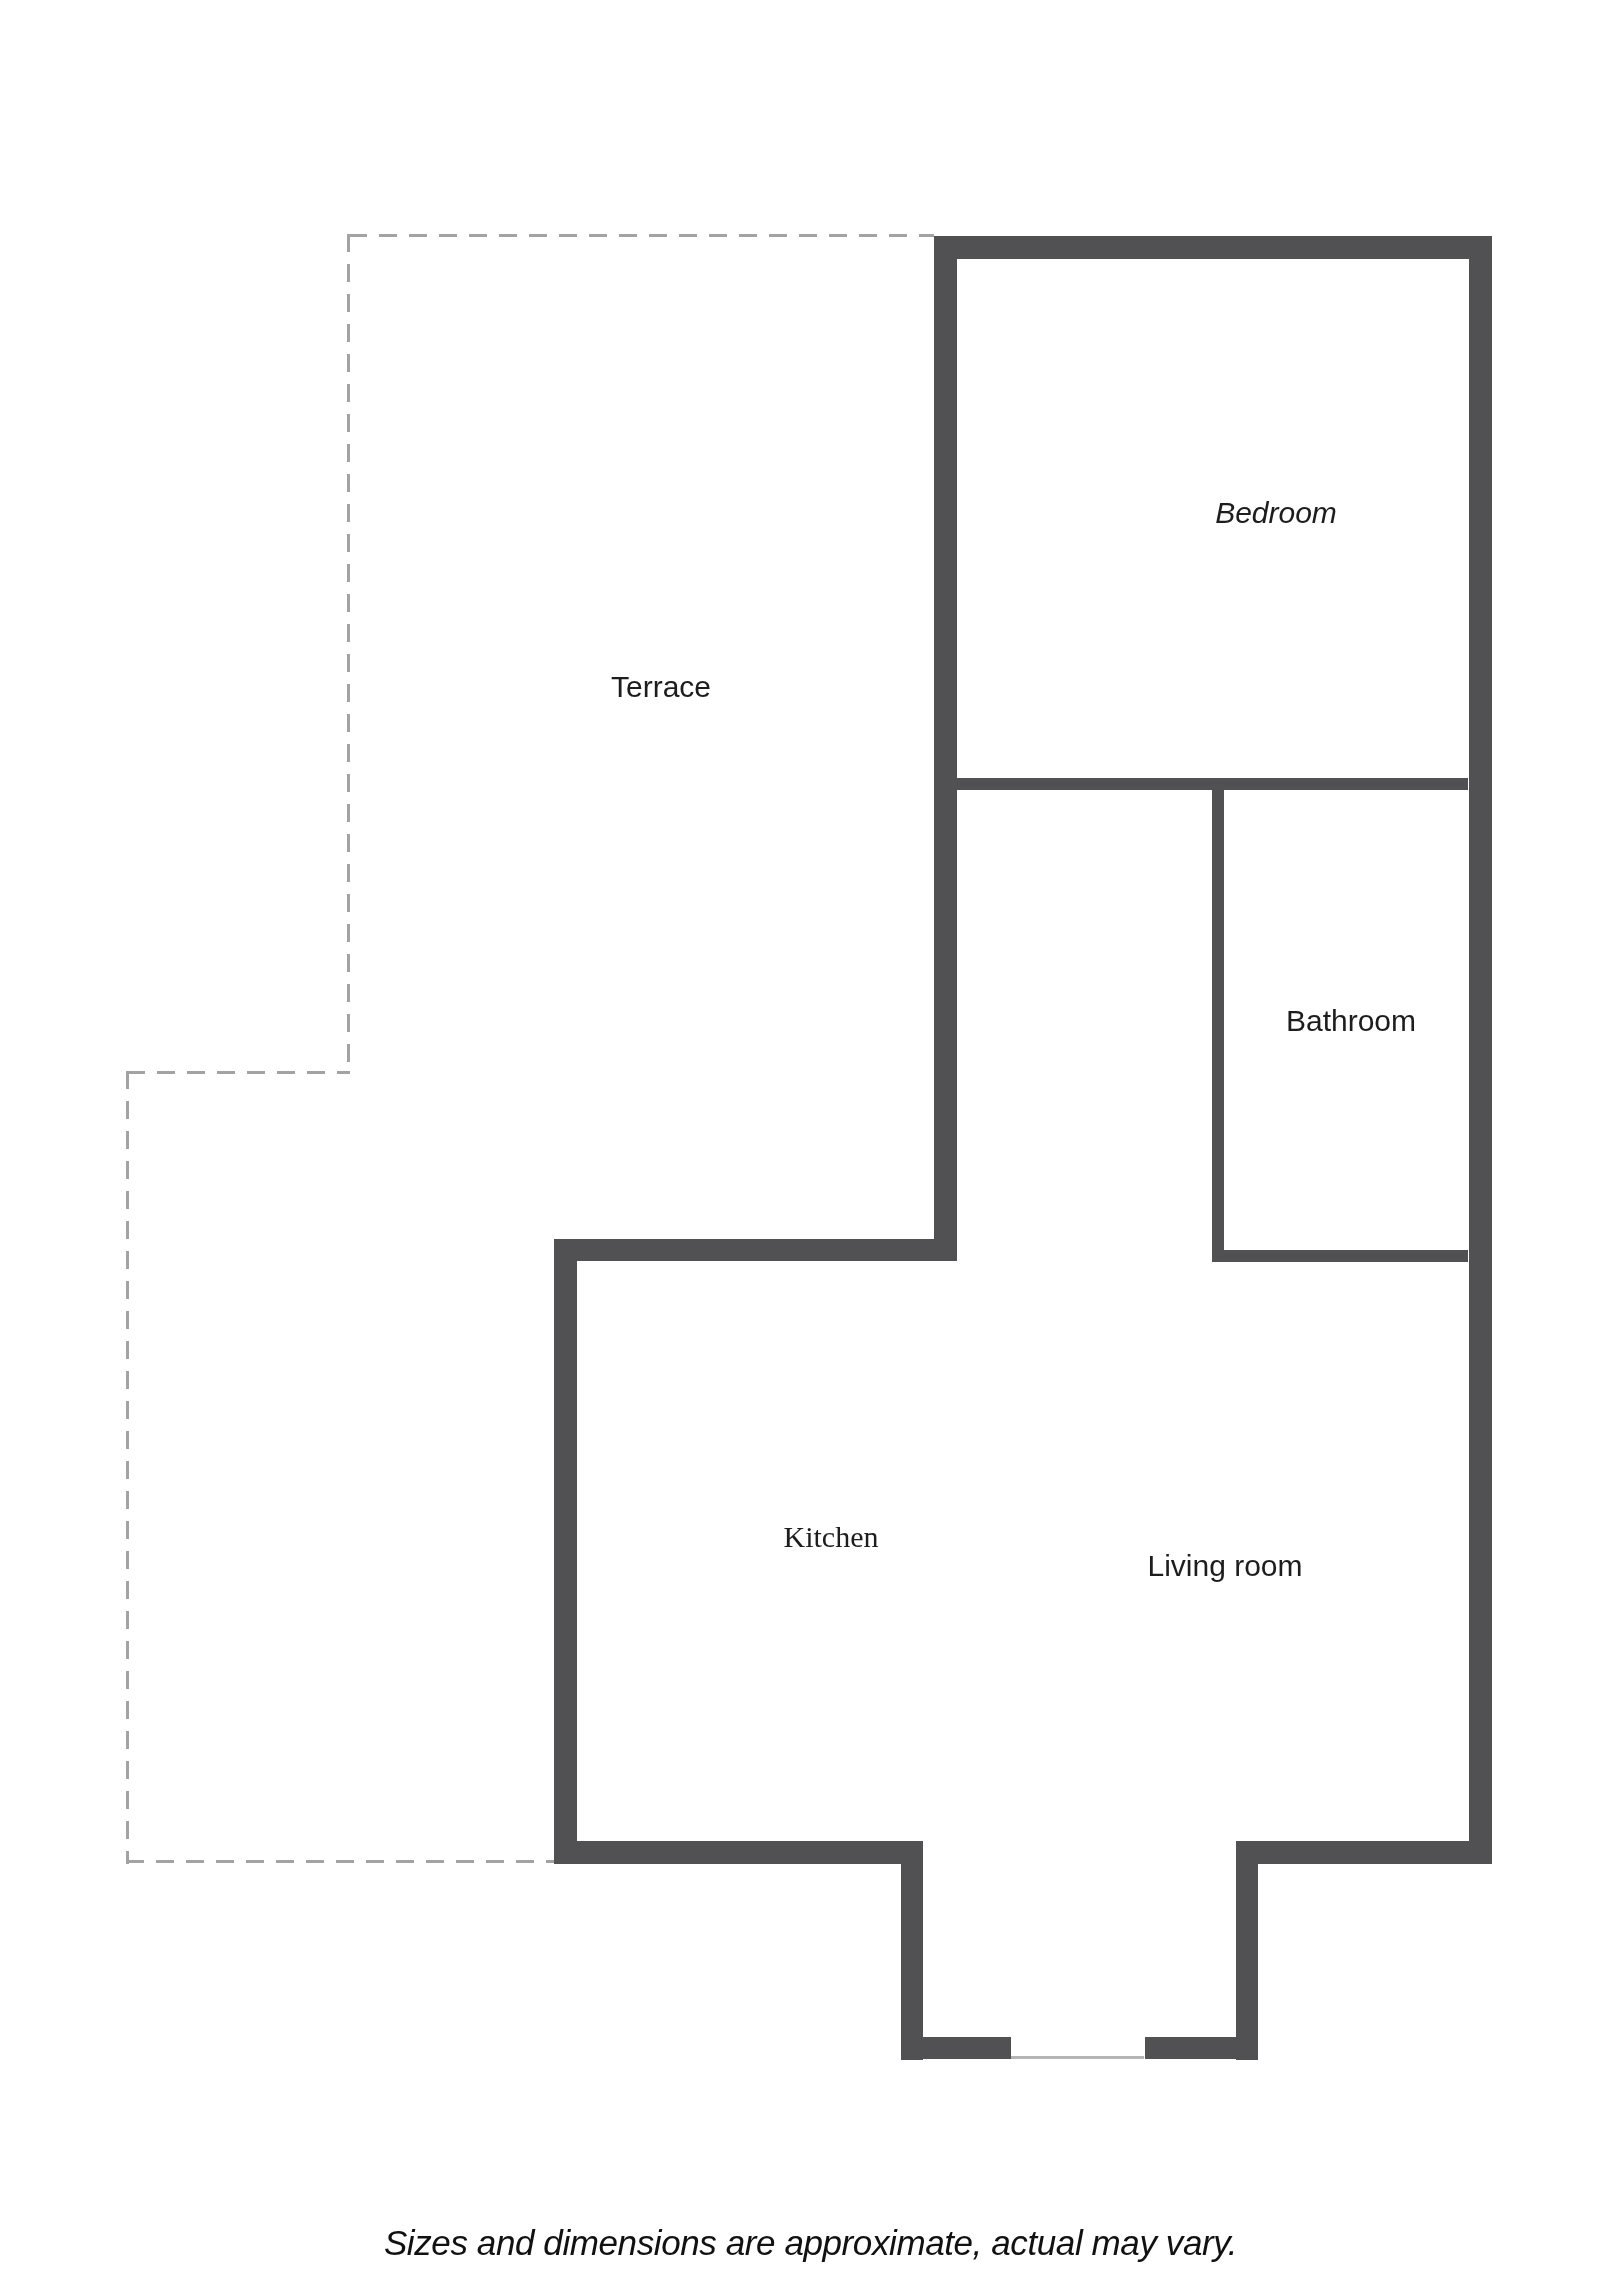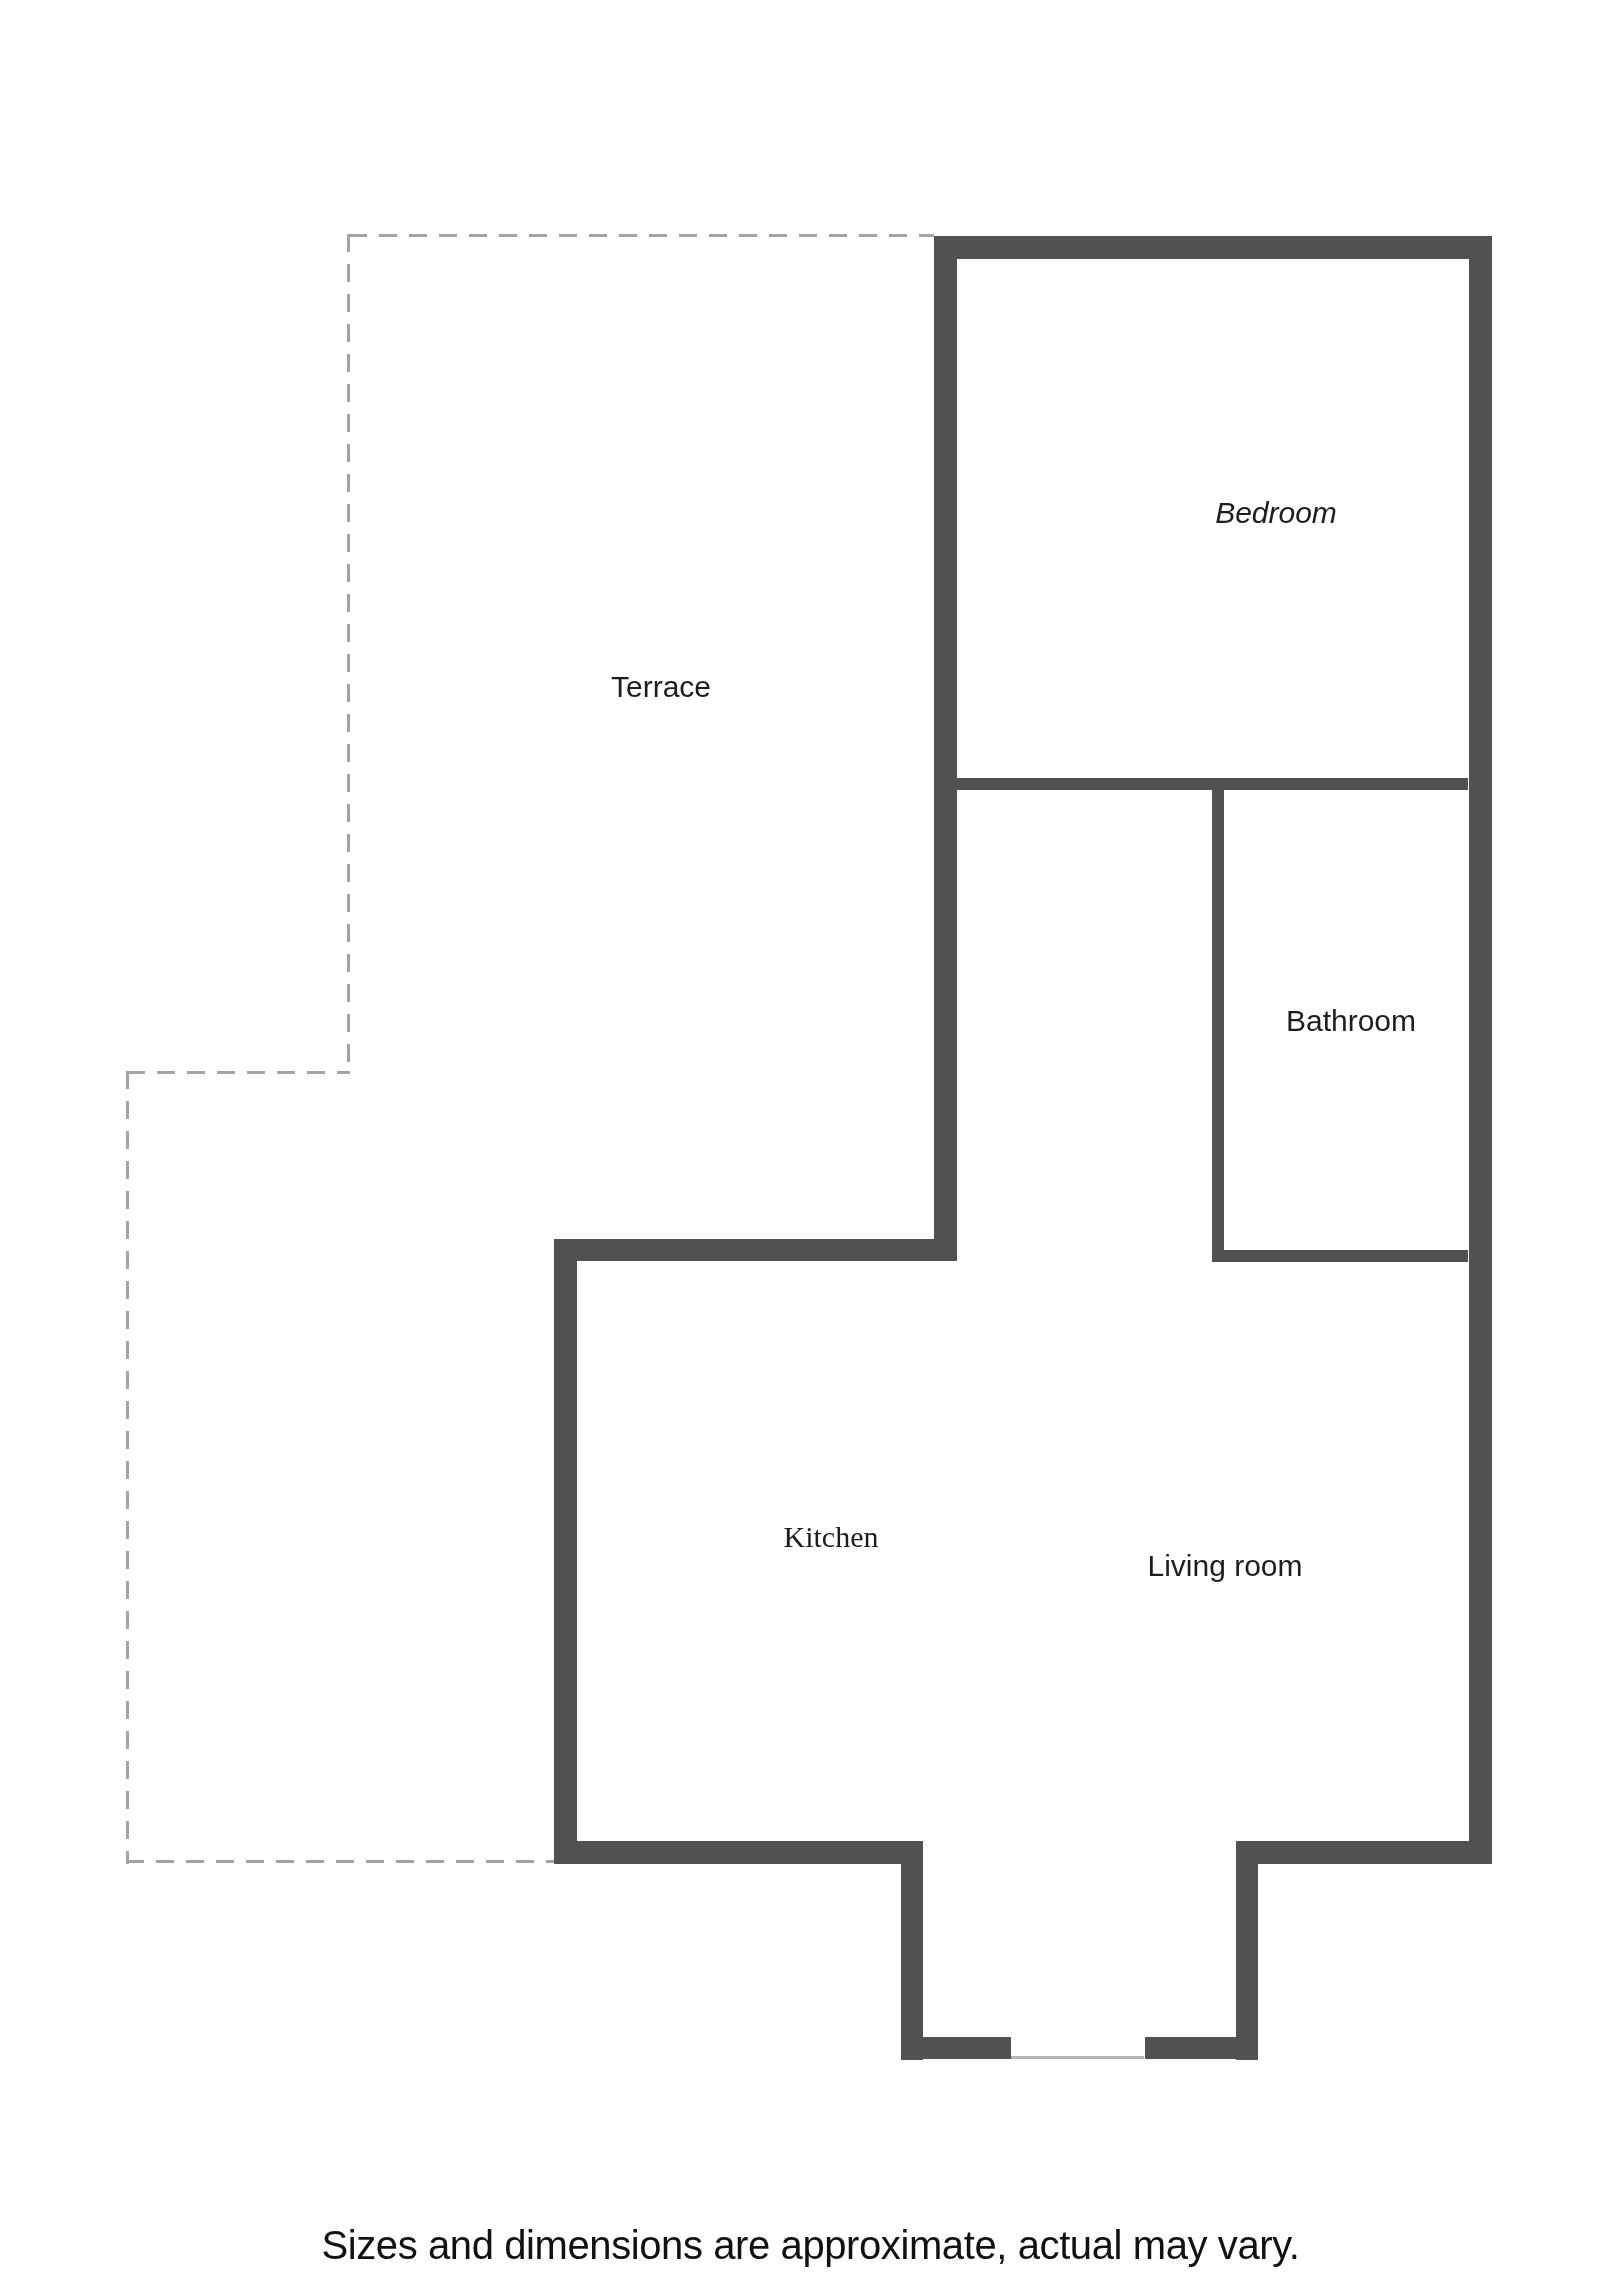--- a/index.html
+++ b/index.html
@@ -44,24 +44,25 @@
     line-height: 1.1;
     color: var(--label-text, #1d1d1d);
     white-space: nowrap;
   }
   .disclaimer {
     position: absolute;
     left: 0;
     top: 2223px;
     width: 1621px;
     text-align: center;
-    font-size: 40px;
+    font-size: 35px;
     letter-spacing: -0.4px;
     color: var(--disclaimer-text, #111111);
     white-space: nowrap;
+    font-style: italic;
   }
 
   
   .w-bedroom-top        { left:934px; top:236px;  width:558px; height:23px; }
   .w-west-upper         { left:934px; top:236px;  width:23px;  height:1025px; }
   .w-east               { left:1469px; top:236px;  width:23px;  height:1628px; }
   .w-bedroom-bottom     { left:957px; top:778px;  width:511px; height:11.6px; }
   .w-bathroom-west      { left:1212px; top:790px;  width:11.6px;  height:472px; }
   .w-bathroom-south     { left:1223px; top:1250px; width:245px; height:11.6px; }
   .w-kitchen-north      { left:554px;  top:1239px; width:403px; height:21.5px; }

